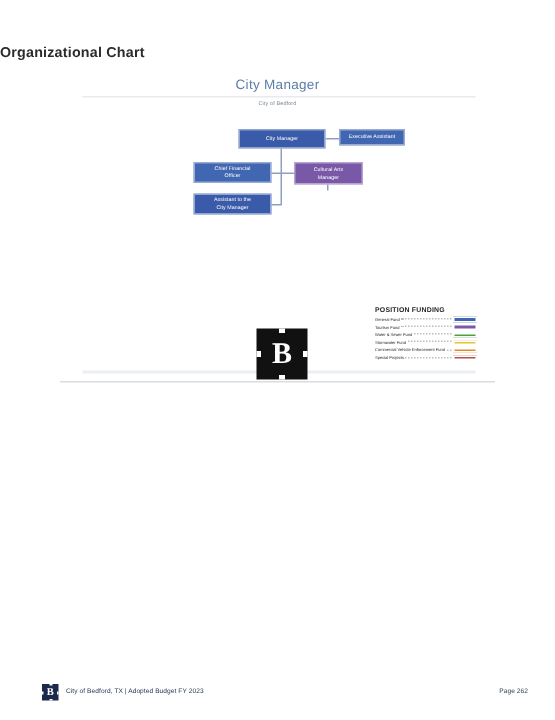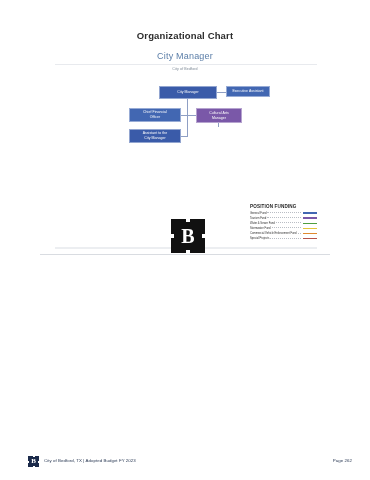--- a/index.html
+++ b/index.html
@@ -20,21 +20,20 @@
     left: 0; top: 0;
     width: 370px; height: 480px;
     background: #ffffff;
   }
 
   
   .doc-title {
     position: absolute;
     left: 0; top: 30px;
     width: 370px;
-    text-align: center;
     font-size: 9.5px;
     font-weight: bold;
     color: #2b2b2b;
     letter-spacing: .15px;
   }
   .dept-title {
     position: absolute;
     left: 0; top: 51px;
     width: 370px;
     text-align: center;

